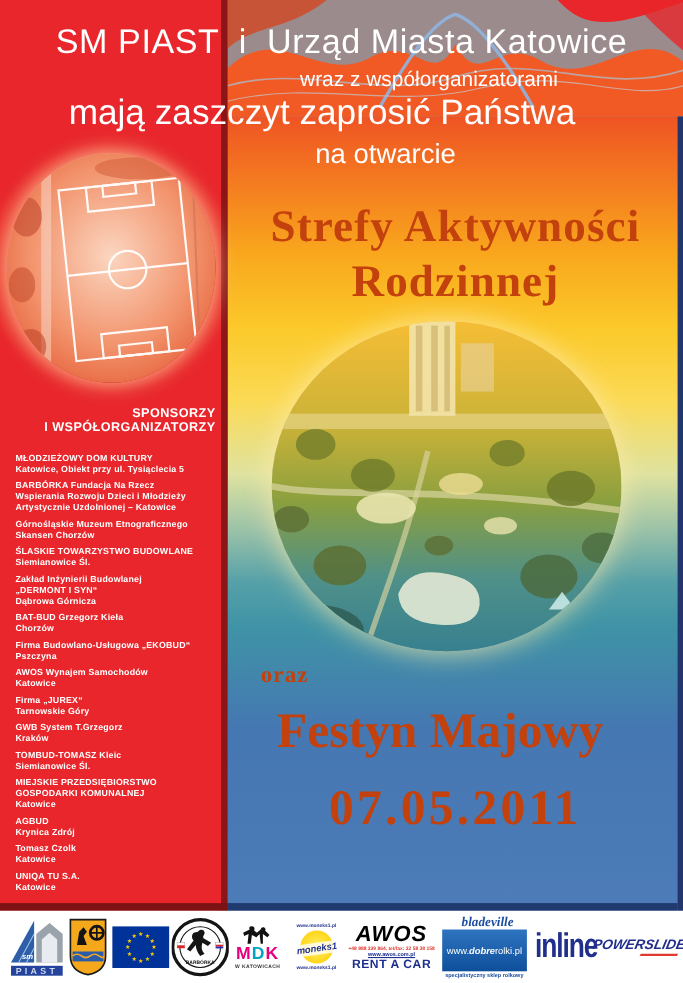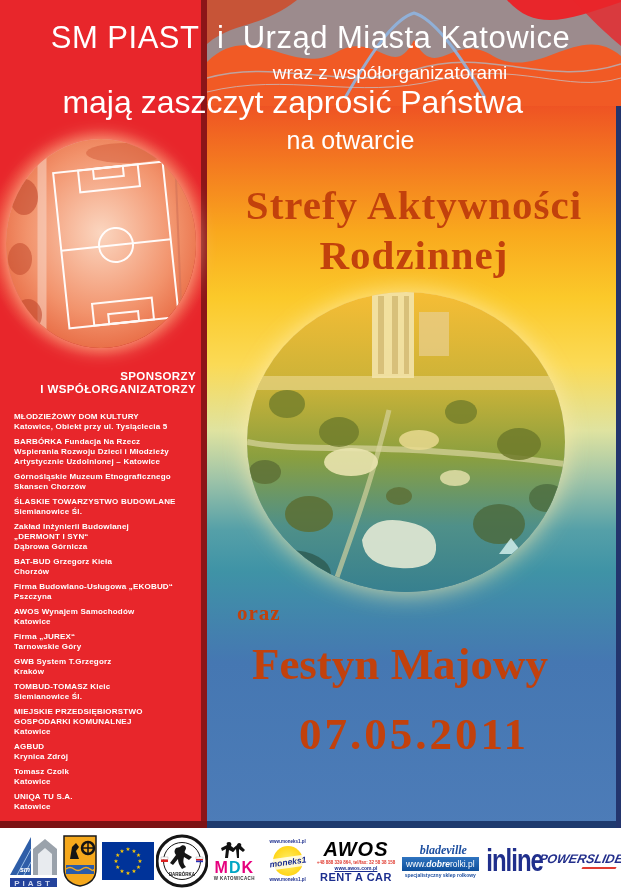--- a/index.html
+++ b/index.html
@@ -64,21 +64,21 @@
   .mk-url{font-size:4.5px;font-weight:bold;color:#1d2f8f;white-space:nowrap;}
   .mk-sun{width:30px;height:30px;margin:2px auto;border-radius:50%;position:relative;
     background:radial-gradient(circle,#fff06a 0%,#ffd519 70%,#f4b70c 100%);}
   .mk-name{position:absolute;left:-8px;top:11px;width:46px;font-style:italic;font-weight:900;
     font-size:8.5px;color:#1d2f8f;background:rgba(255,255,255,.8);border-radius:5px;
     transform:rotate(-8deg);padding:1px 0;}
   .rolki{width:86px;text-align:center;}
   .rk-script{font-family:"Liberation Serif",serif;font-style:italic;font-weight:bold;
     font-size:12px;color:#1d4fa0;text-align:left;margin-left:6px;}
   .rk-box{background:linear-gradient(180deg,#2f74c0,#0e4f9b);color:#fff;font-size:8.5px;
-    padding:3px 4px;margin-top:1px;white-space:nowrap;}
+    padding:15px 4px;margin-top:1px;white-space:nowrap;}
   .rk-box b{font-style:italic;}
   .rk-sub{font-size:5px;font-weight:bold;color:#1d4fa0;margin-top:2px;}
   .inline-name{font-weight:900;font-size:24px;color:#202f8c;transform:scale(1.0,1.3);letter-spacing:-1px;}
   .ps-name{font-style:italic;font-weight:900;font-size:12.5px;color:#232f8c;transform:skewX(-12deg);}
   .ps-bar{width:34px;height:2px;background:#e03a2f;transform:skewX(-30deg);margin-top:2px;align-self:flex-end;}
   .mdk{width:48px;text-align:center;}
   .mdk-letters{font-weight:900;font-size:16px;letter-spacing:1px;}
   .mdk-sub{font-size:4.5px;font-weight:bold;color:#333;letter-spacing:.4px;margin-top:1px;}
 </style>
 </head>

